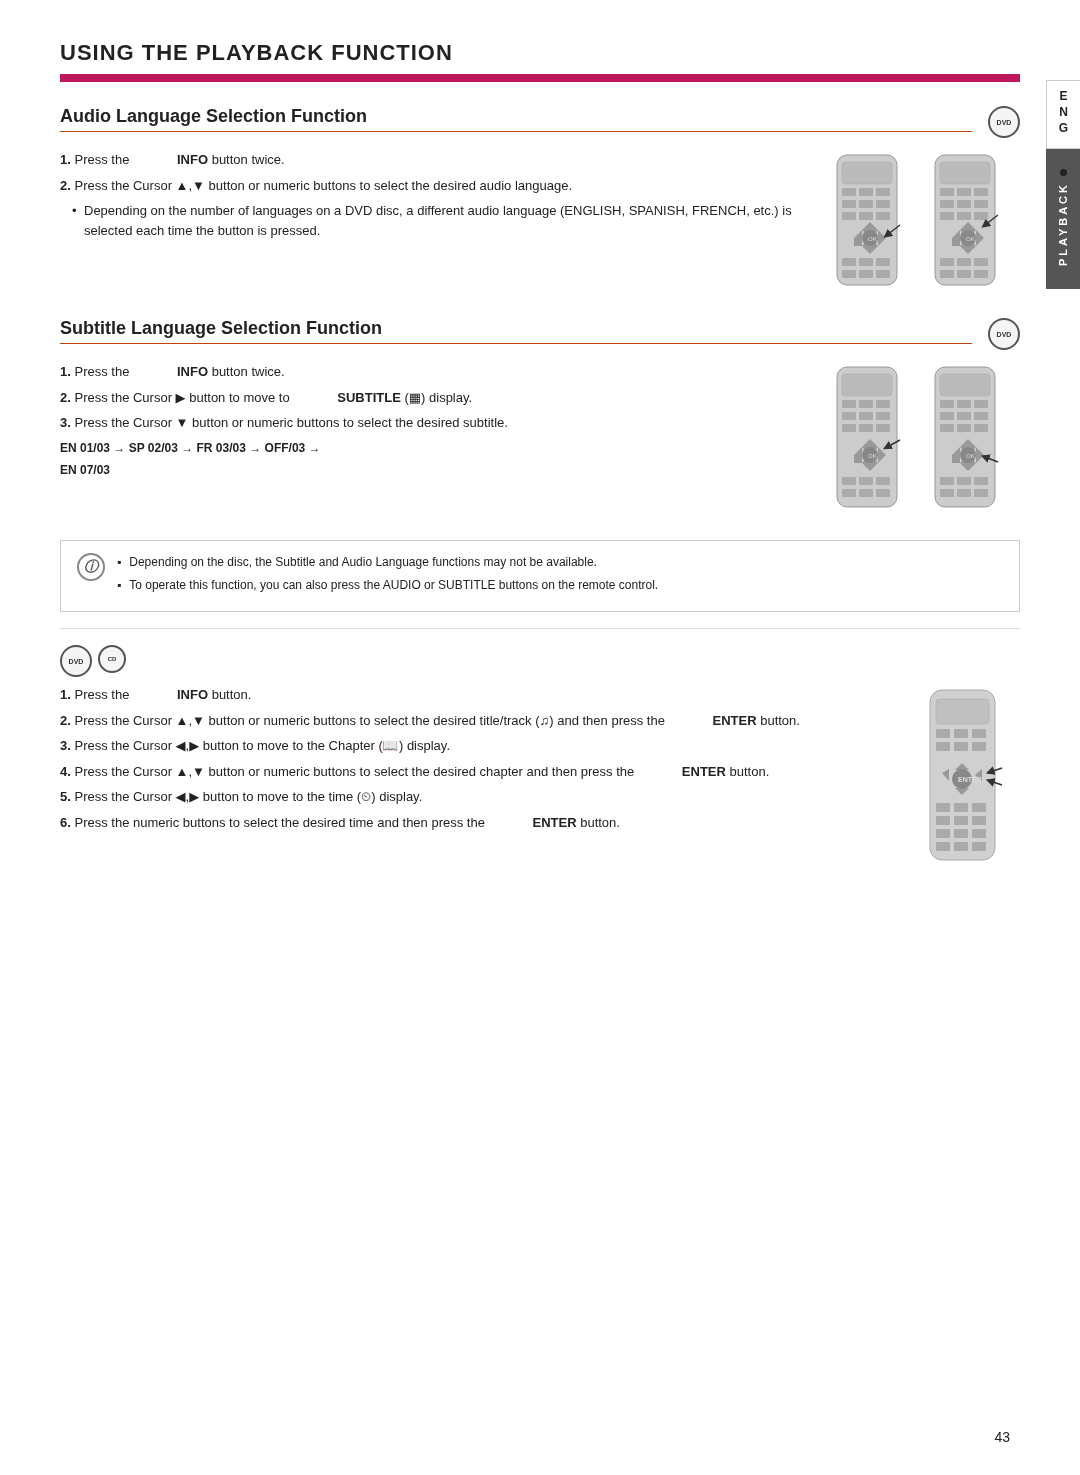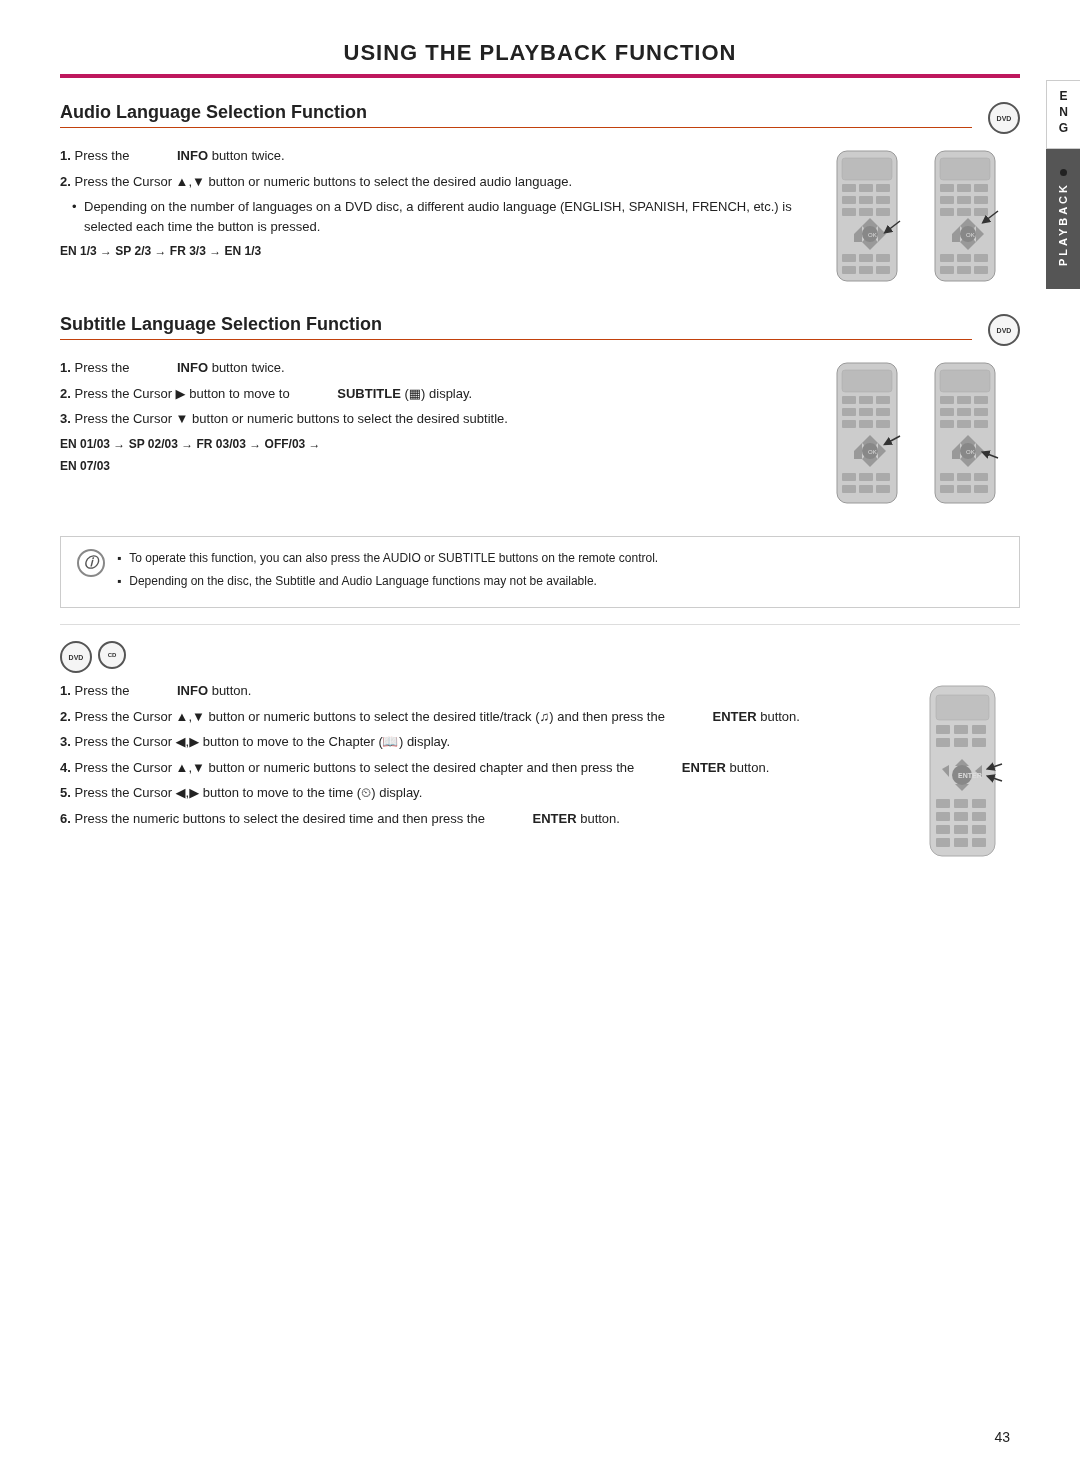--- a/index.html
+++ b/index.html
@@ -19,26 +19,25 @@
       min-height: 1475px;
       background: #fff;
       position: relative;
       padding: 40px 60px 60px 60px;
     }
 
     
     .main-title {
       font-size: 22px;
       font-weight: bold;
-      border-bottom: 4px solid #be185d;
+      border-bottom: 8px solid #be185d;
       padding-bottom: 8px;
       margin-bottom: 24px;
       letter-spacing: 1px;
       text-transform: uppercase;
-      text-align: center;
     }
 
     
     .section {
       margin-bottom: 28px;
       position: relative;
     }
 
     .section-header {
       display: flex;
@@ -316,21 +315,20 @@
             Press the <span class="bold-text">INFO</span> button twice.
           </li>
           <li>
             <span class="step-num">2.</span>
             Press the Cursor ▲,▼ button or numeric buttons to select the desired audio language.
           </li>
         </ol>
         <div class="bullet-item">
           Depending on the number of languages on a DVD disc, a different audio language (ENGLISH, SPANISH, FRENCH, etc.) is selected each time the button is pressed.
         </div>
-        <div class="formula-line">EN 1/3 → SP 2/3 → FR 3/3 → EN 1/3</div>
       </div>
 
       <div class="remote-svg-container">
         <svg width="90" height="140" viewBox="0 0 90 140">
 
           <rect x="5" y="5" width="60" height="130" rx="10" ry="10" fill="#ccc" stroke="#999" stroke-width="1"></rect>
           <rect x="10" y="12" width="50" height="22" rx="3" fill="#bbb" stroke="#aaa" stroke-width="0.5"></rect>
 
           <rect x="10" y="38" width="14" height="8" rx="1" fill="#aaa"></rect>
           <rect x="27" y="38" width="14" height="8" rx="1" fill="#aaa"></rect>
@@ -486,24 +484,24 @@
       </div>
     </div>
   </div>
 
   <div class="note-box">
     <div class="note-icon">
       <span>ⓘ</span>
     </div>
     <div class="note-content">
       <div class="note-item">
+        <span>Depending on the disc, the Subtitle and Audio Language functions may not be available.</span>
+      </div>
+      <div class="note-item">
         <span>To operate this function, you can also press the AUDIO or SUBTITLE buttons on the remote control.</span>
-      </div>
-      <div class="note-item">
-        <span>Depending on the disc, the Subtitle and Audio Language functions may not be available.</span>
       </div>
     </div>
   </div>
 
   <hr class="divider">
 
   <div class="section">
 
     <div class="icons-row">
       <div class="dvd-badge">DVD</div>

